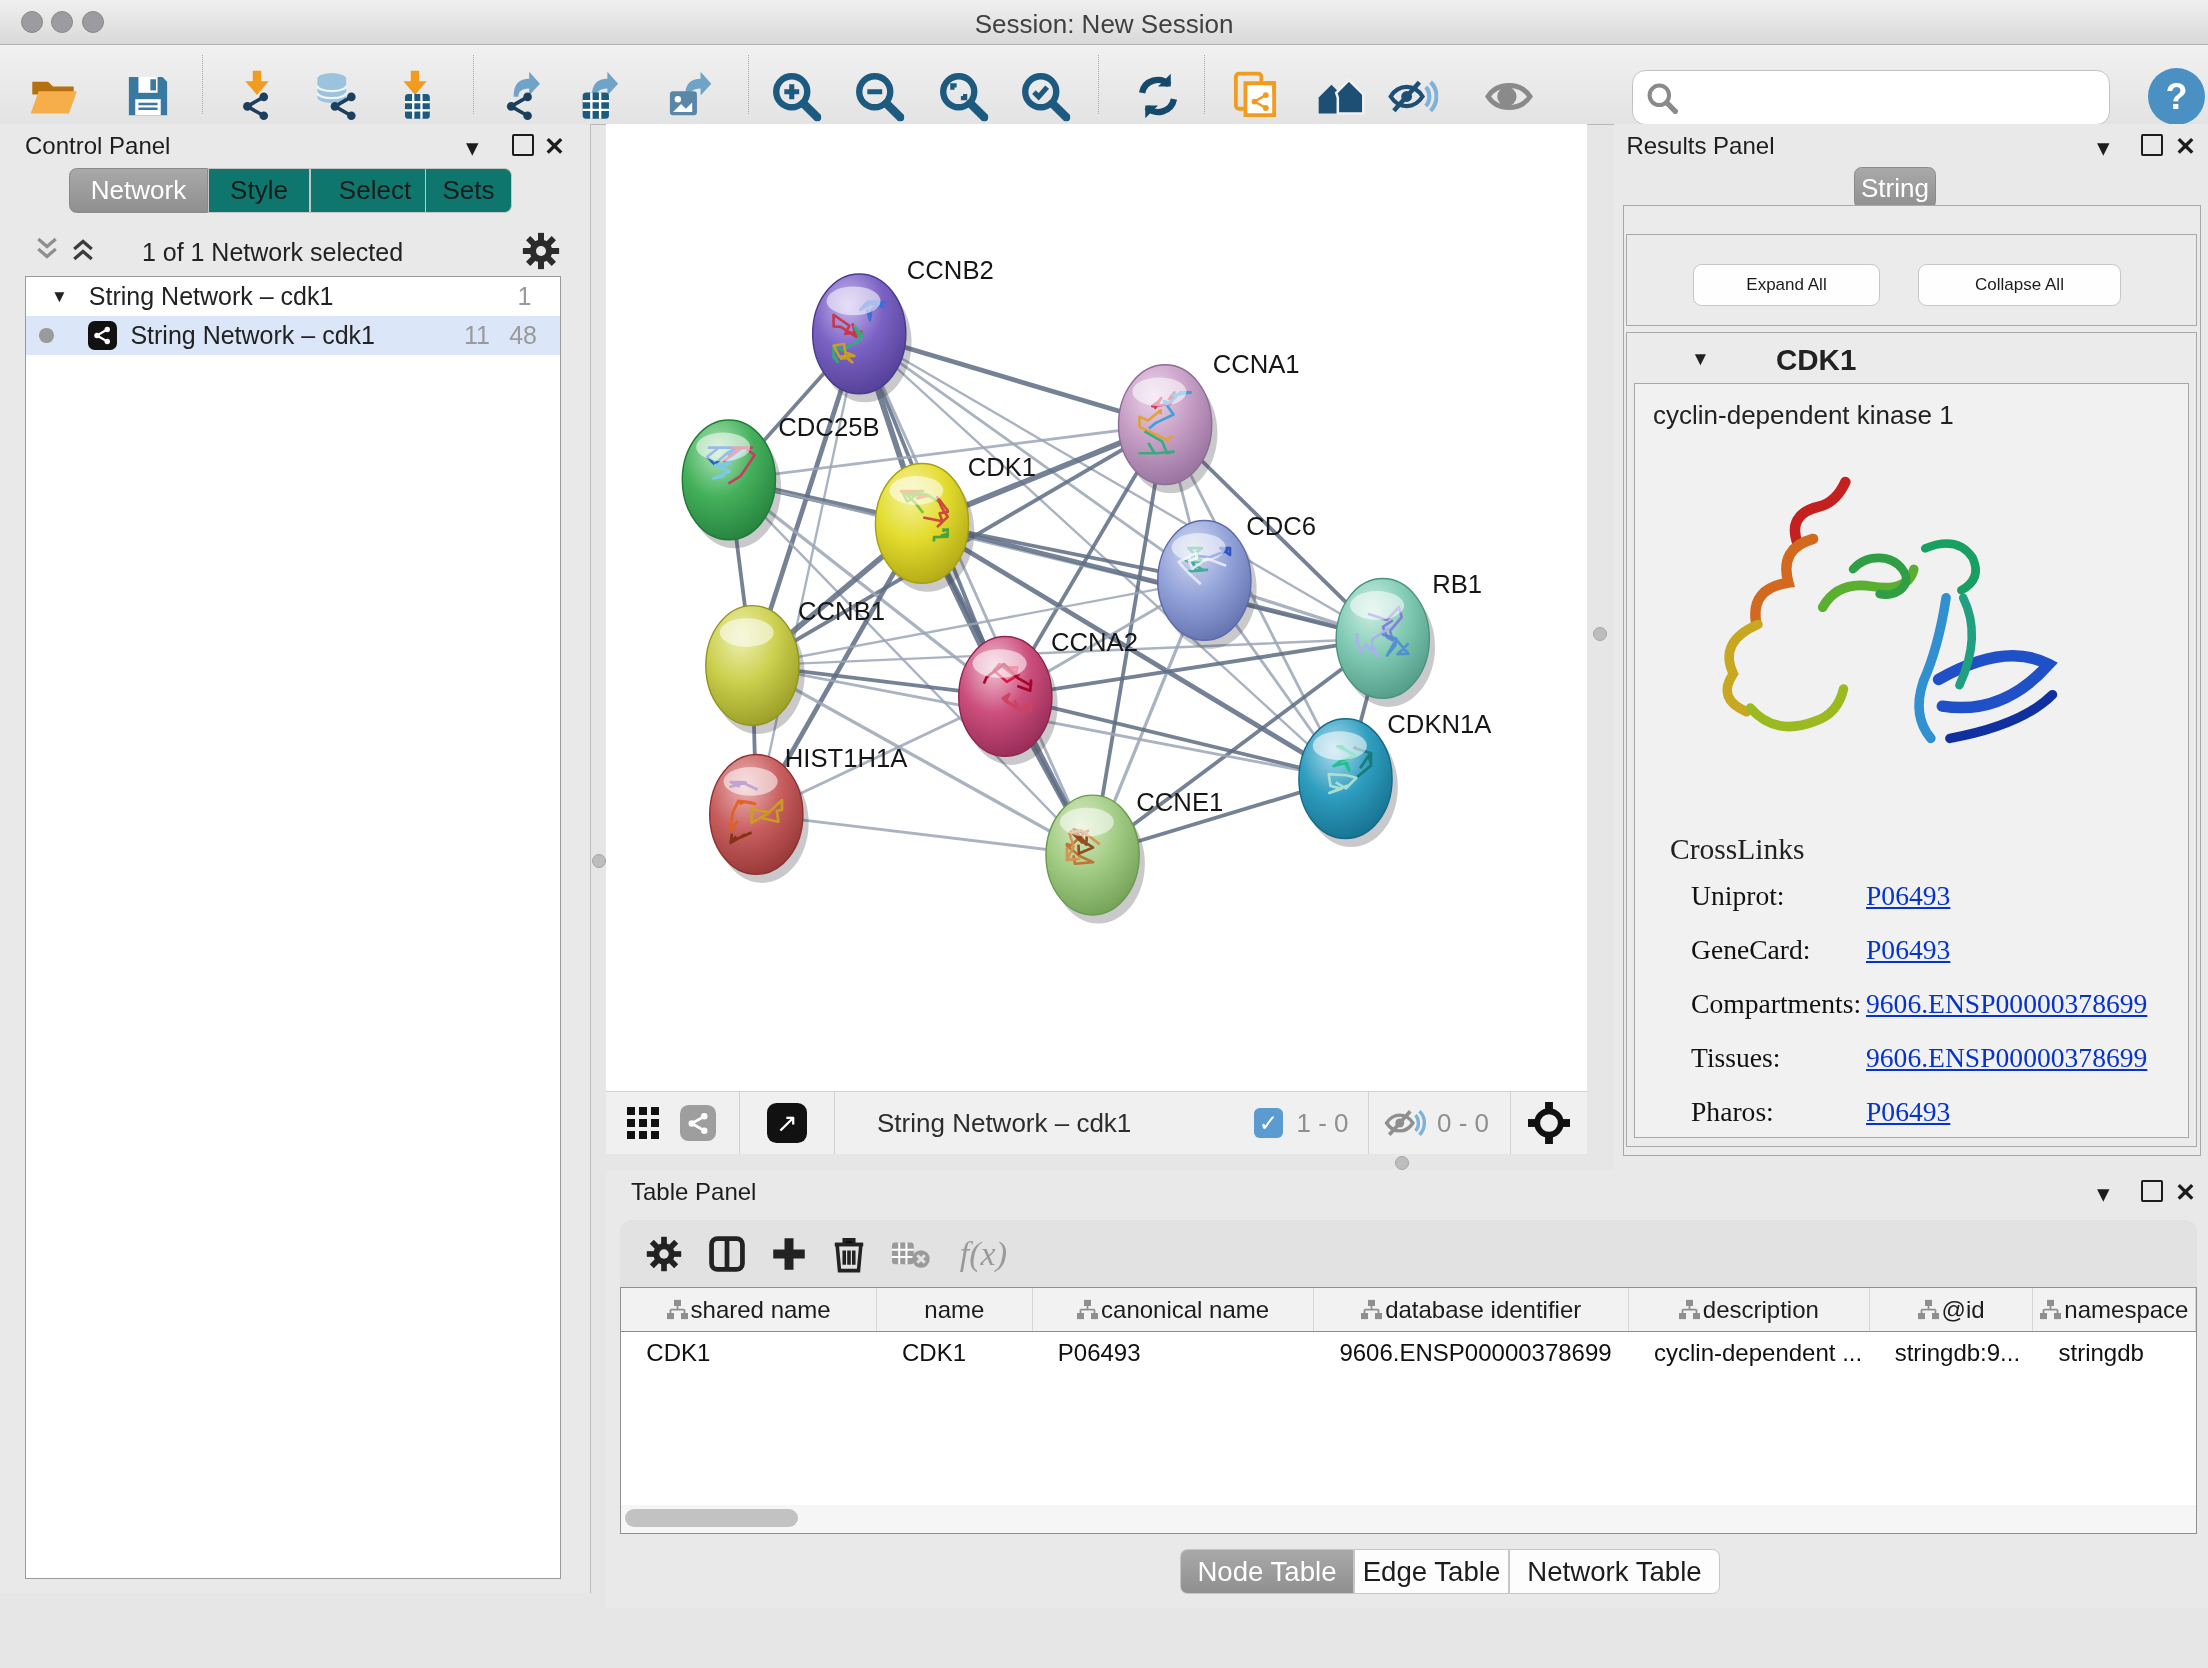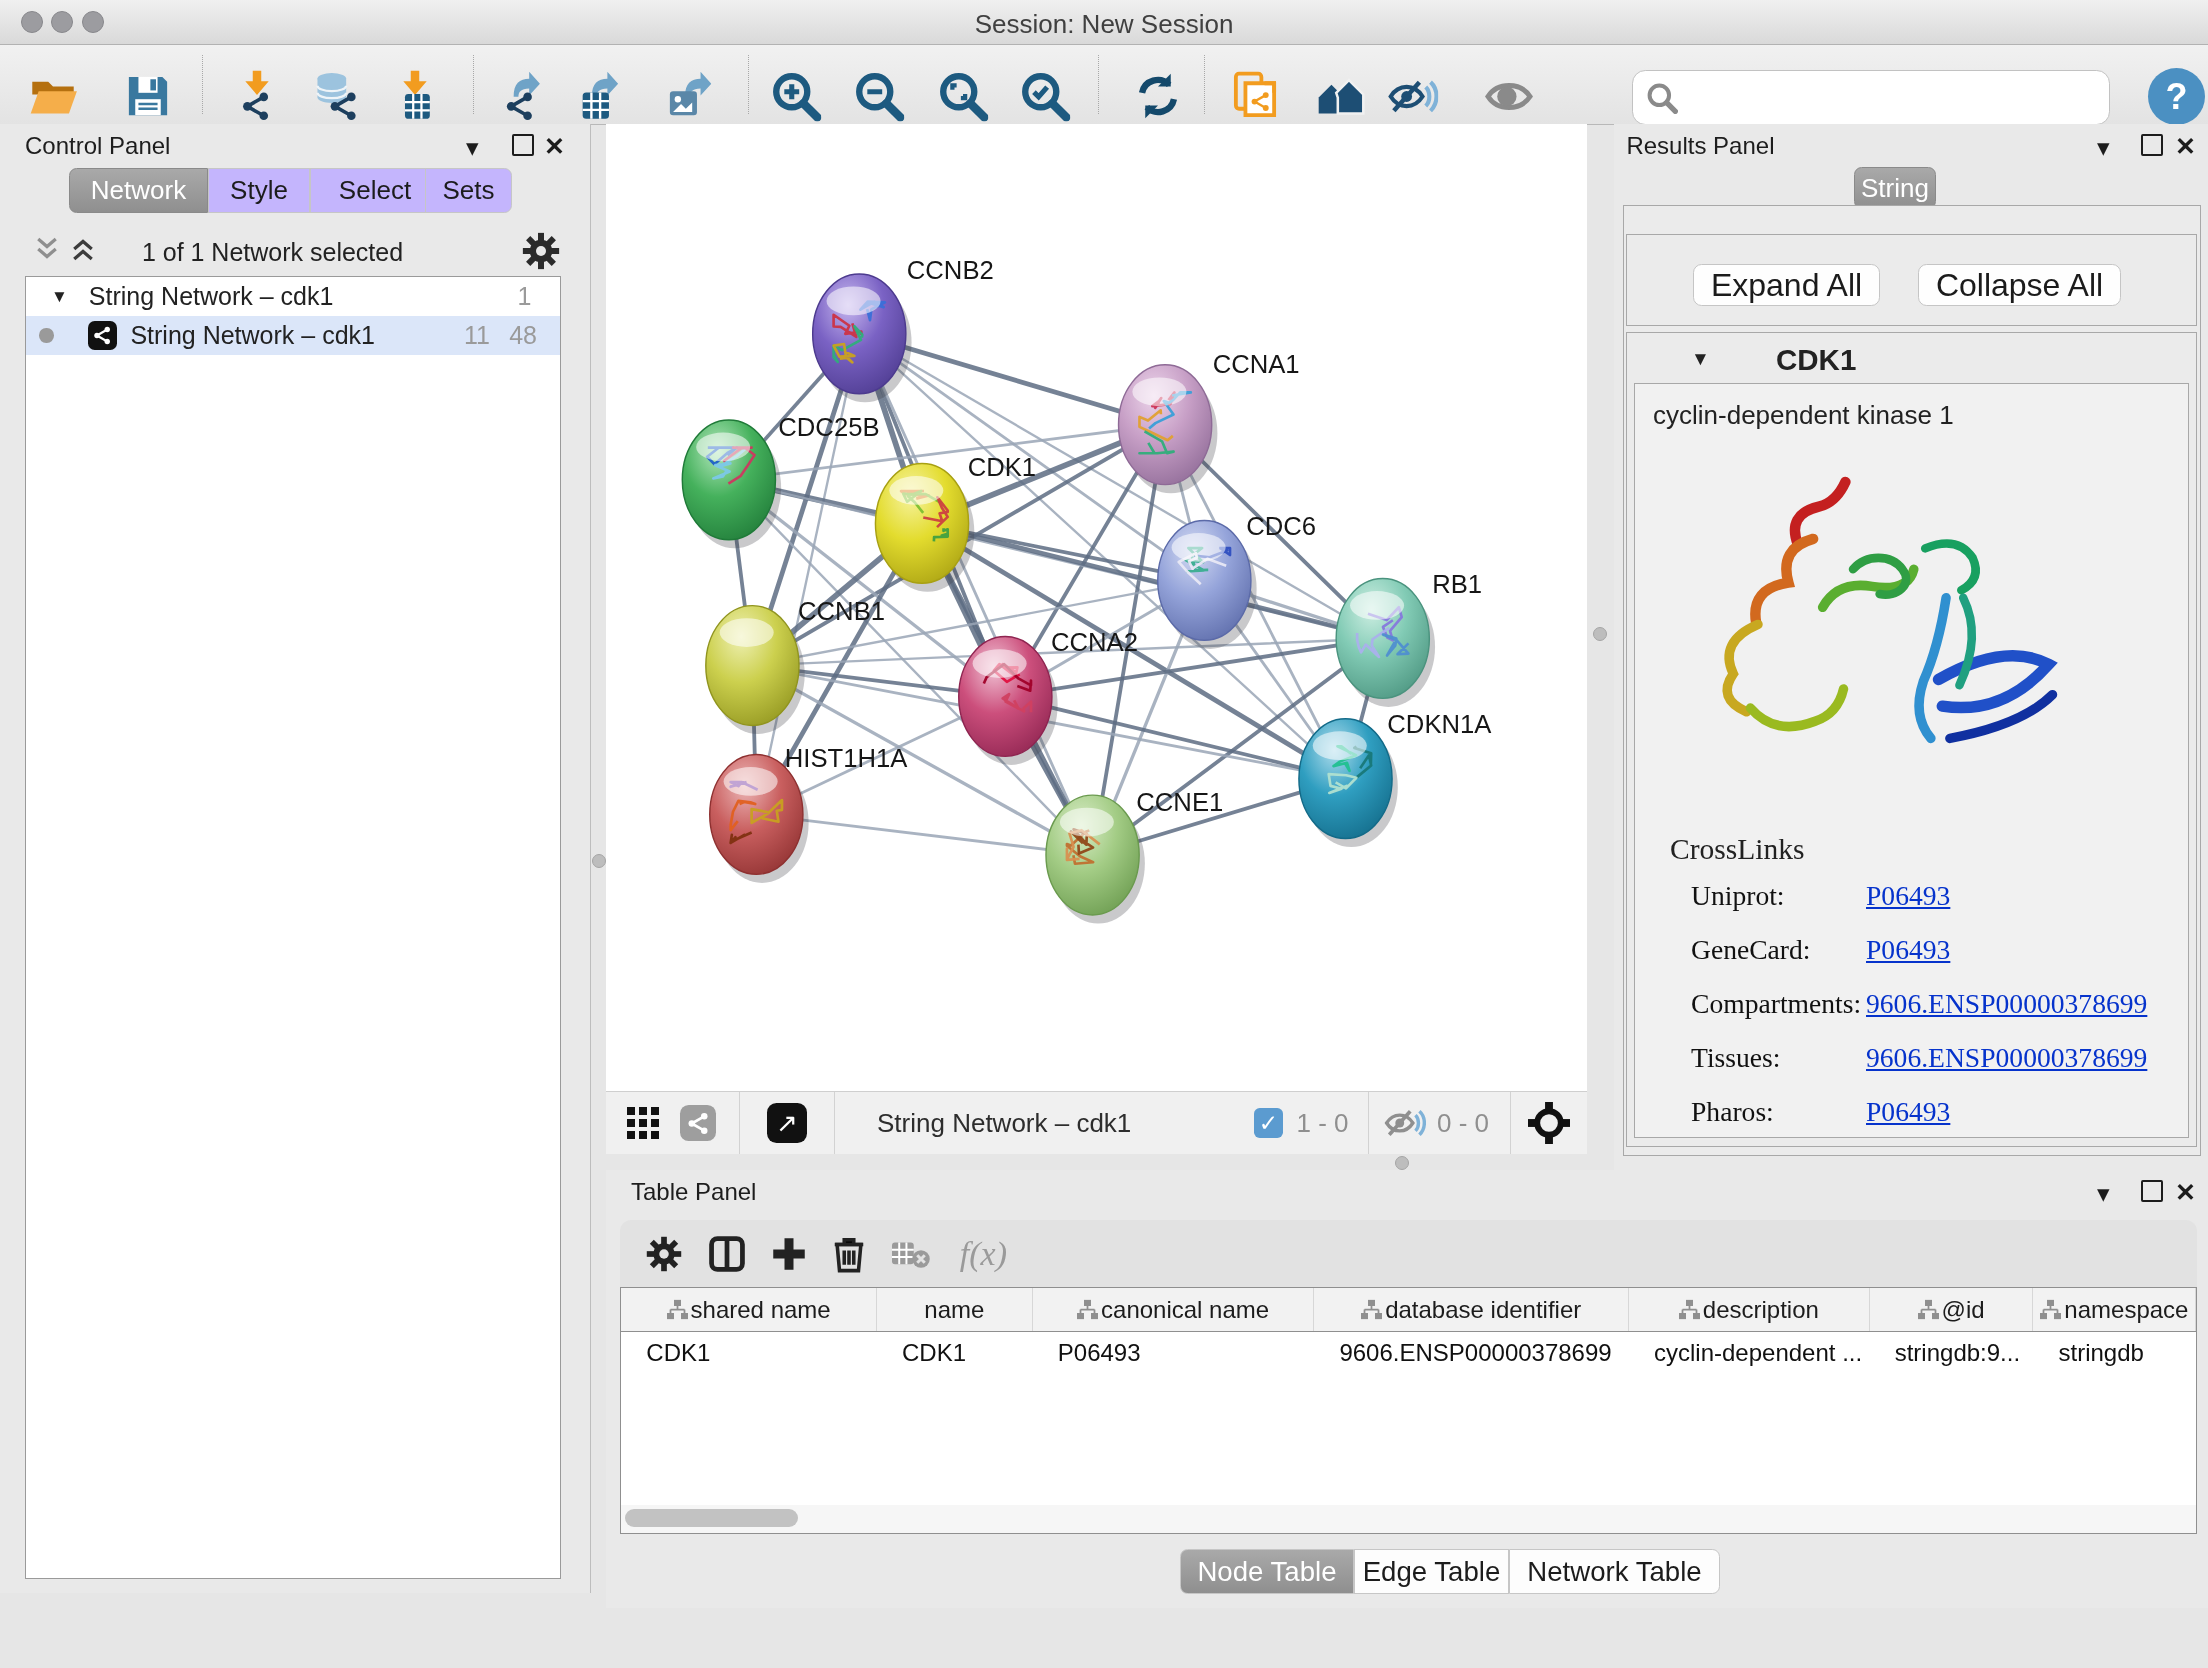--- a/index.html
+++ b/index.html
@@ -23,21 +23,21 @@
   .helpbtn{position:absolute;left:2148px;top:23px;width:57px;height:57px;border-radius:50%;
            background:#4b90c2;color:#fff;font-size:36px;font-weight:bold;border:none;
            display:flex;align-items:center;justify-content:center;}
   
   .ptitle{font-size:24px;color:#1d1d1d;}
   .pctl{position:absolute;font-size:25px;color:#1c1c1c;background:none;border:none;padding:0;line-height:1;}
   .sqbox{width:18px;height:18px;border:2.4px solid #1c1c1c;border-radius:1.9px;display:inline-block;}
   
   .control-panel{left:0;top:124px;width:590px;height:1469px;background:#e9e9e9;border-right:1px solid #bdbdbd;}
   .tab{position:absolute;height:45px;display:flex;align-items:center;justify-content:center;
-       font-size:26px;background:#c4b5fd;border:1px solid #c6c6c6;color:#1c1c1c;box-sizing:border-box;}
+       font-size:26px;background:#0f766e;border:1px solid #c6c6c6;color:#1c1c1c;box-sizing:border-box;}
   .tab.sel{background:linear-gradient(#a9a9a9,#8f8f8f);color:#fff;border-color:#8a8a8a;}
   .chevbtn{background:none;border:none;padding:0;}
   .listbox{position:absolute;left:25px;top:152px;width:536px;height:1303px;background:#fff;
            border:1.4px solid #9a9a9a;box-sizing:border-box;}
   .lrow{position:relative;height:39px;display:flex;align-items:center;font-size:25px;}
   .lrow.sel{background:#dbe6f9;}
   .gray{color:#9a9a9a;}
   .sharebox{width:29.5px;height:29.5px;border-radius:6.7px;background:#111;display:flex;align-items:center;justify-content:center;}
   
   .network-view{left:606px;top:124px;width:981px;height:1029px;background:#fff;}
@@ -45,21 +45,21 @@
           border-top:1px solid #cfcfcf;display:flex;align-items:center;}
   .nsep{width:0;height:100%;border-left:1px solid #d2d2d2;}
   .checkbox{width:29.5px;height:29.5px;border-radius:5.7px;background:#5b9bd0;color:#fff;font-size:23px;
             display:flex;align-items:center;justify-content:center;font-weight:bold;}
   .cnt{font-size:26px;color:#8f8f8f;}
   .splitdot{width:12.4px;height:12.4px;border-radius:50%;background:#bdbdbd;border:1px solid #a5a5a5;}
   
   .results-panel{left:1614px;top:124px;width:594px;height:1046px;background:#e9e9e9;}
   .rbox{position:absolute;border:1.4px solid #a8a8a8;background:#ebebeb;box-sizing:border-box;}
   .wbtn{position:absolute;height:42px;background:#fefefe;border:1.4px solid #c5c5c5;border-radius:8.6px;
-        font-size:32px;font-family:inherit;color:#1b1b1b;}
+        font-size:17px;font-family:inherit;color:#1b1b1b;}
   .serif{font-family:"Liberation Serif","DejaVu Serif",serif;}
   .xl-label{font-size:27.6px;color:#111;}
   .xl-link{font-size:27.6px;color:#0633cc;text-decoration:underline;}
   
   .table-panel{left:606px;top:1170px;width:1603px;height:438px;background:#e9e9e9;}
   .tp-toolbar{position:absolute;left:14.3px;top:50px;width:1577px;height:67px;background:#e2e2e2;
               border-radius:11.4px 11.4px 0 0;display:flex;align-items:center;}
   .tpbtn{background:none;border:none;margin-left:25px;padding:0;display:flex;align-items:center;}
   .tbl{position:absolute;left:14.3px;top:117px;width:1577px;height:247px;background:#fff;
        border:1.4px solid #8f8f8f;box-sizing:border-box;overflow:hidden;}

